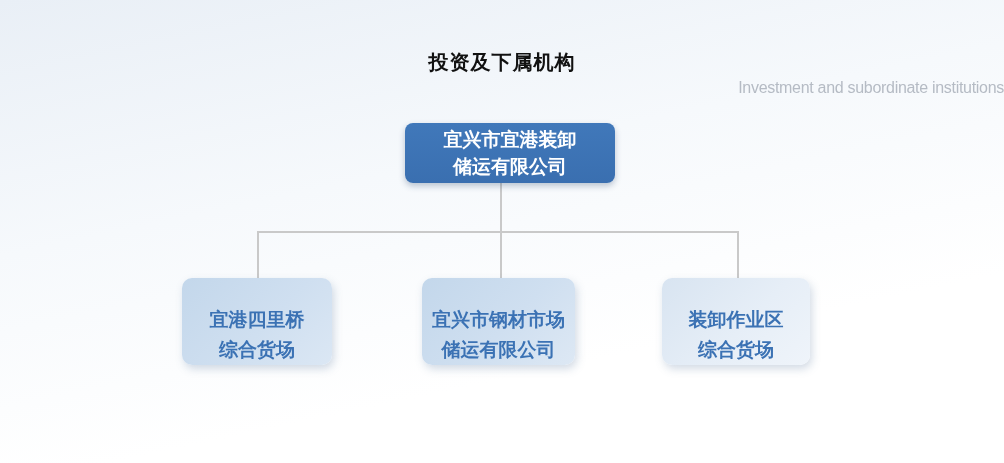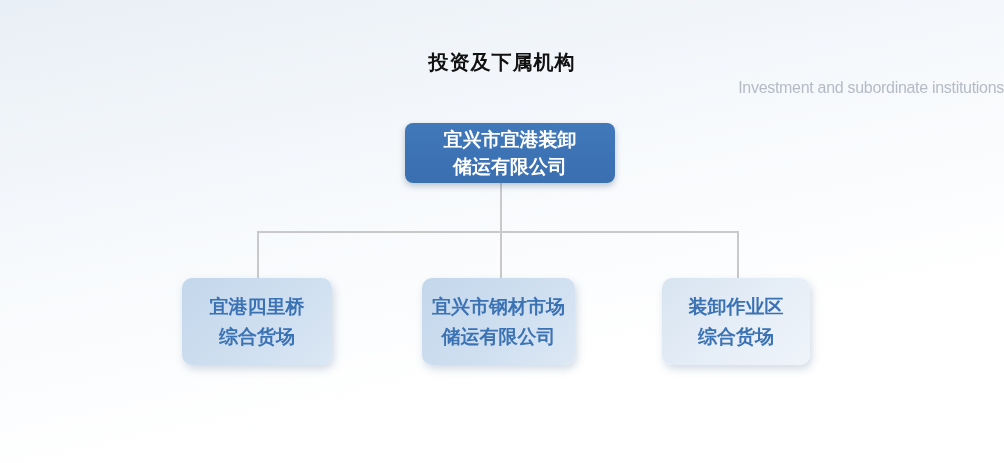--- a/index.html
+++ b/index.html
@@ -66,20 +66,21 @@
     box-shadow: 0 3px 6px rgba(40, 70, 110, 0.30);
   }
   .node-child {
     top: 278px;
     height: 87px;
     border-radius: 10px;
     color: #3b72b4;
     font-size: 19px;
     line-height: 30px;
     box-shadow: 2px 4px 8px rgba(110, 135, 170, 0.30);
+    justify-content: flex-end;
   }
   .node-child-1 {
     left: 182px;
     width: 150px;
     background: linear-gradient(135deg, #c3d7eb 0%, #cfdff0 55%, #dbe7f4 100%);
   }
   .node-child-2 {
     left: 422px;
     width: 153px;
     background: linear-gradient(135deg, #c3d7eb 0%, #cfdff0 55%, #dde8f4 100%);

